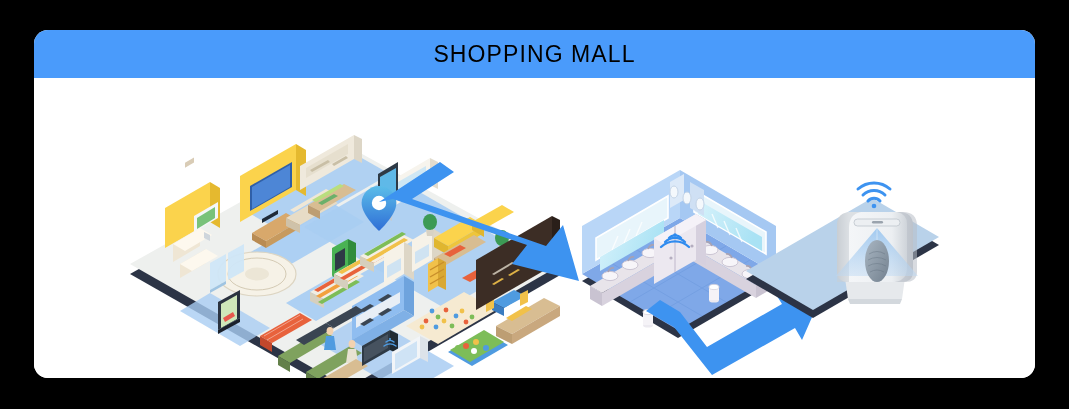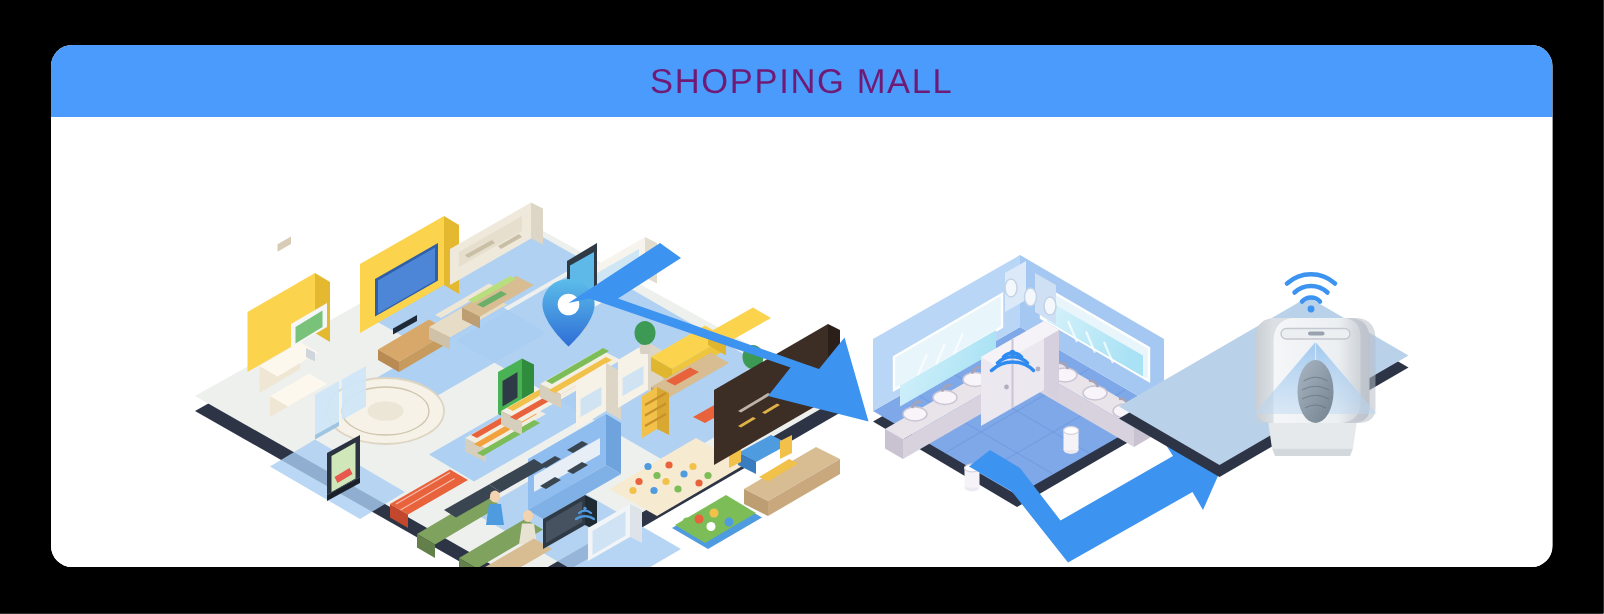--- a/index.html
+++ b/index.html
@@ -7,21 +7,21 @@
        font-family:"Liberation Sans","DejaVu Sans",sans-serif;}
 
   .stage{position:relative;width:1069px;height:409px;background:#000;}
 
   .card{position:absolute;left:34px;top:30px;width:1001px;height:348px;
         background:#ffffff;border-radius:14px;overflow:hidden;
         box-shadow:0 10px 26px rgba(0,0,0,0.55);}
 
   .header{position:absolute;left:0;top:0;width:100%;height:48px;
           background:#4a9bfb;display:flex;align-items:center;justify-content:center;}
-  .header .title{color:#701a75;font-size:23px;letter-spacing:1.1px;
+  .header .title{color:#000000;font-size:23px;letter-spacing:1.1px;
                  font-weight:400;line-height:1;white-space:nowrap;}
 
   .canvas{position:absolute;left:0;top:48px;width:1001px;height:300px;background:#fff;}
   .canvas svg{display:block;width:1001px;height:300px;}
 </style>
 </head>
 <body>
 
 <div class="stage">
 

